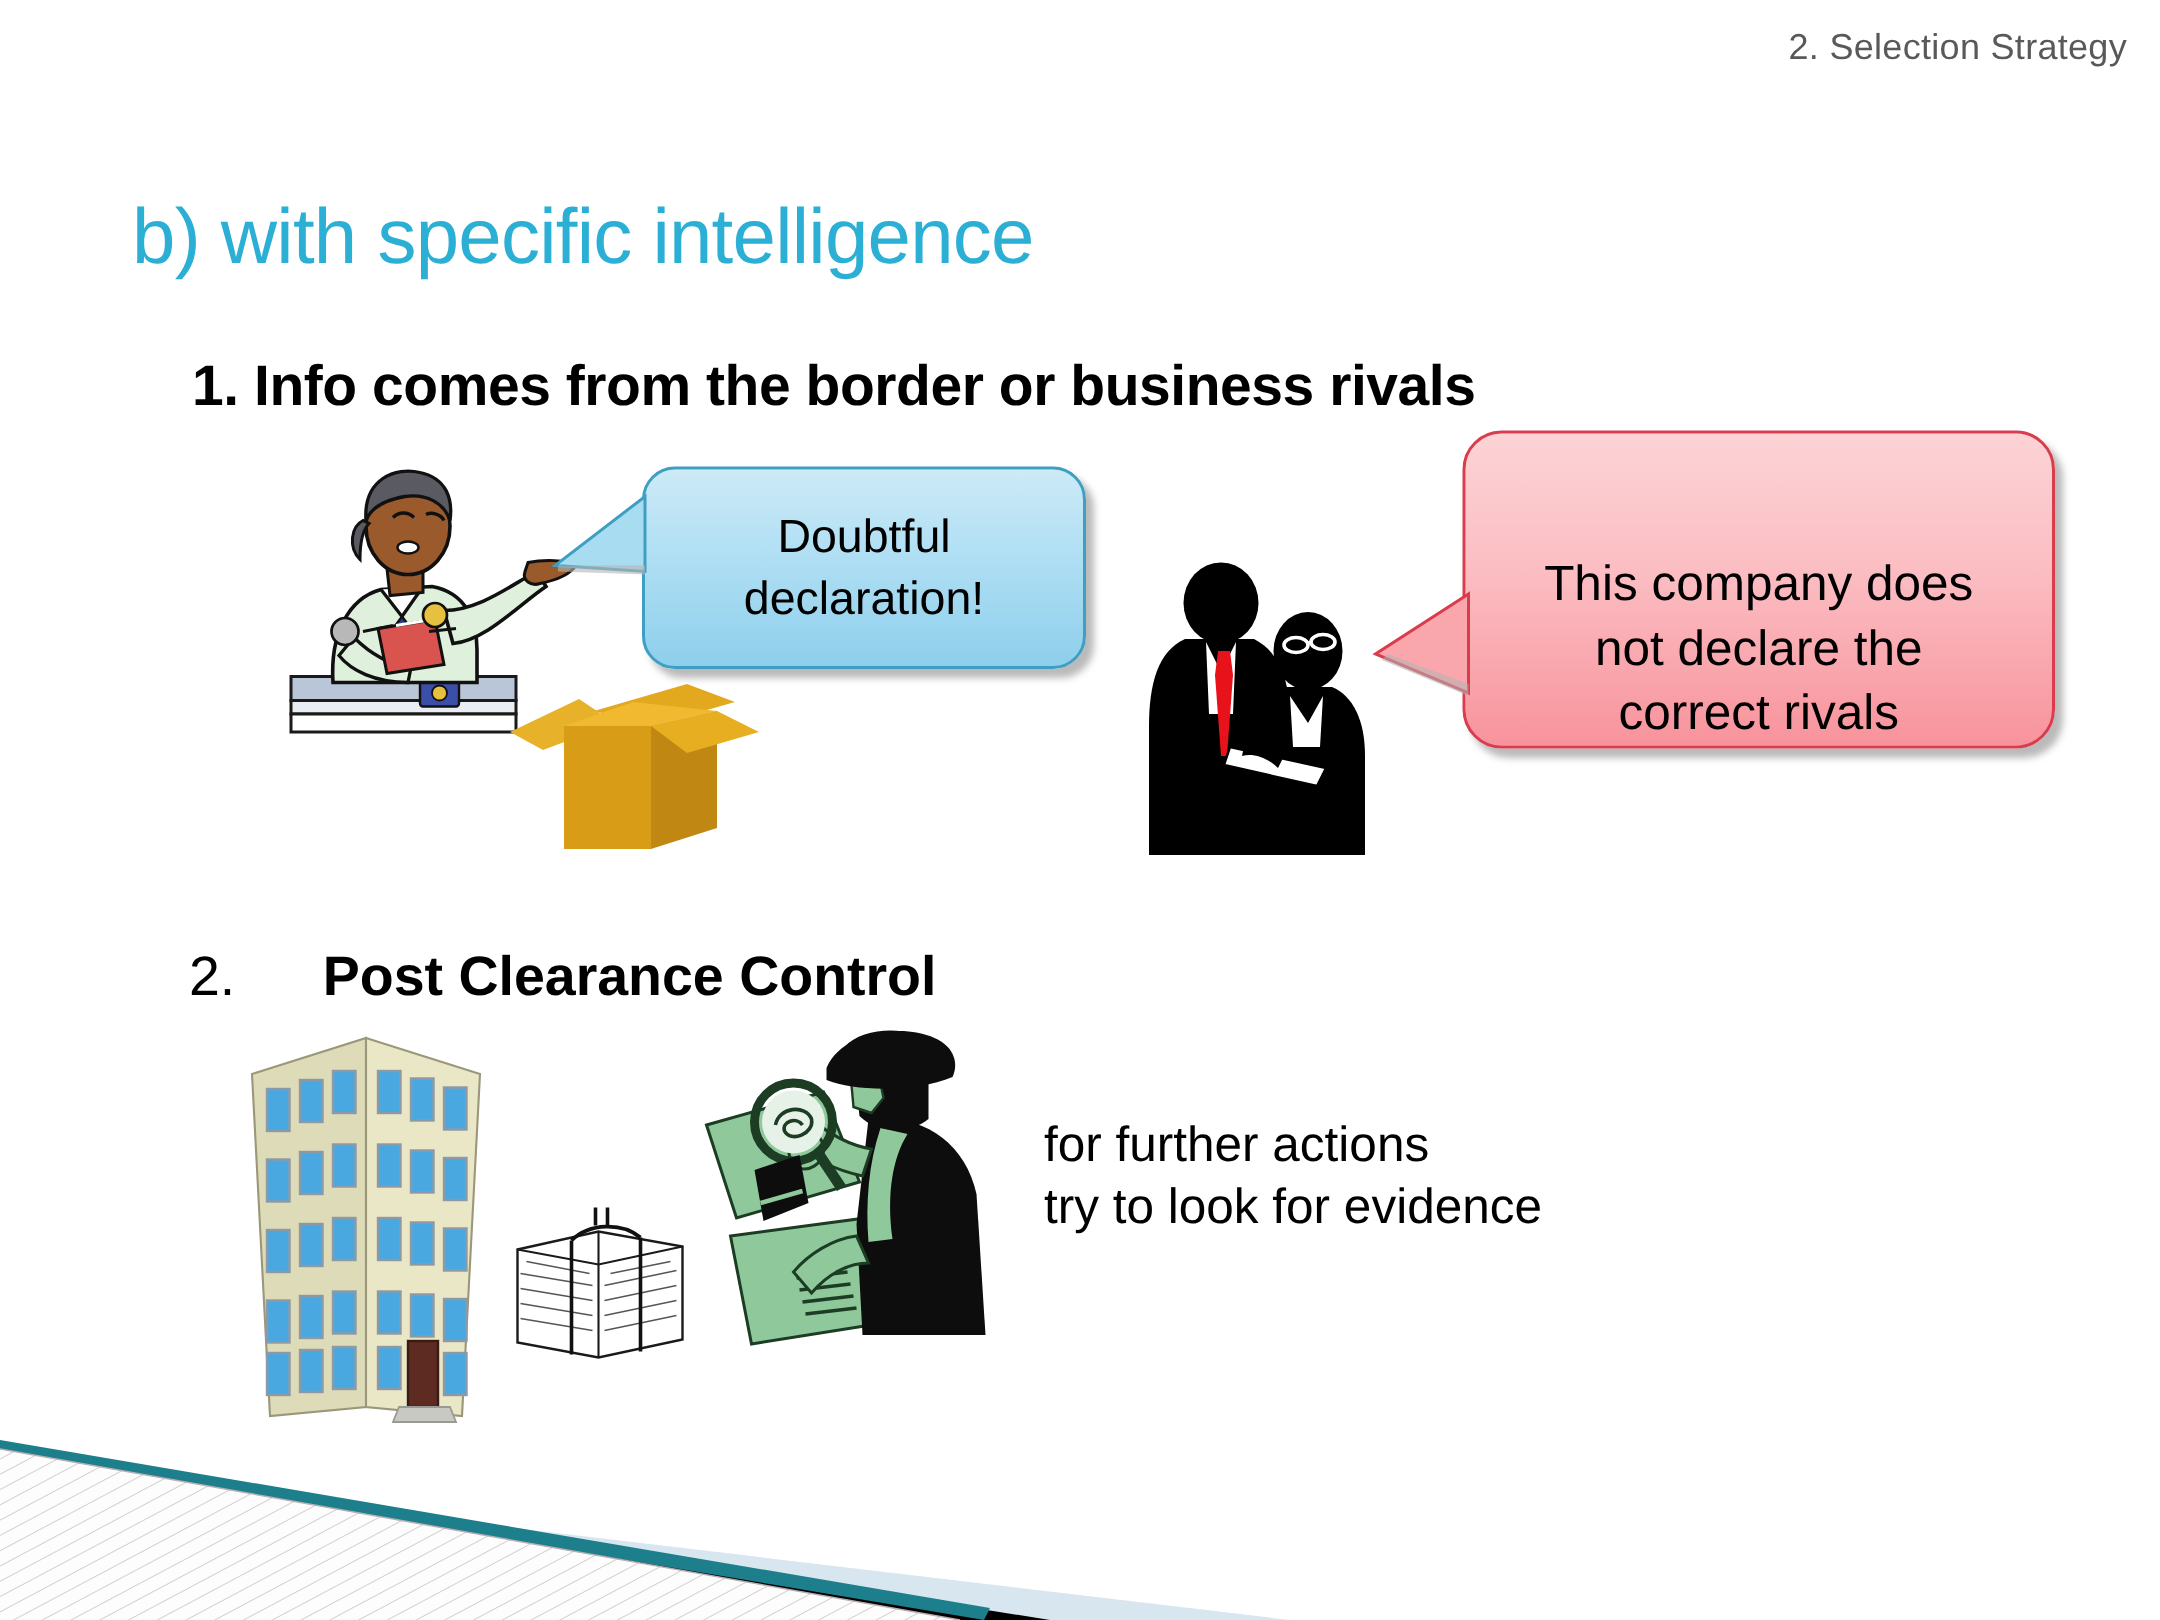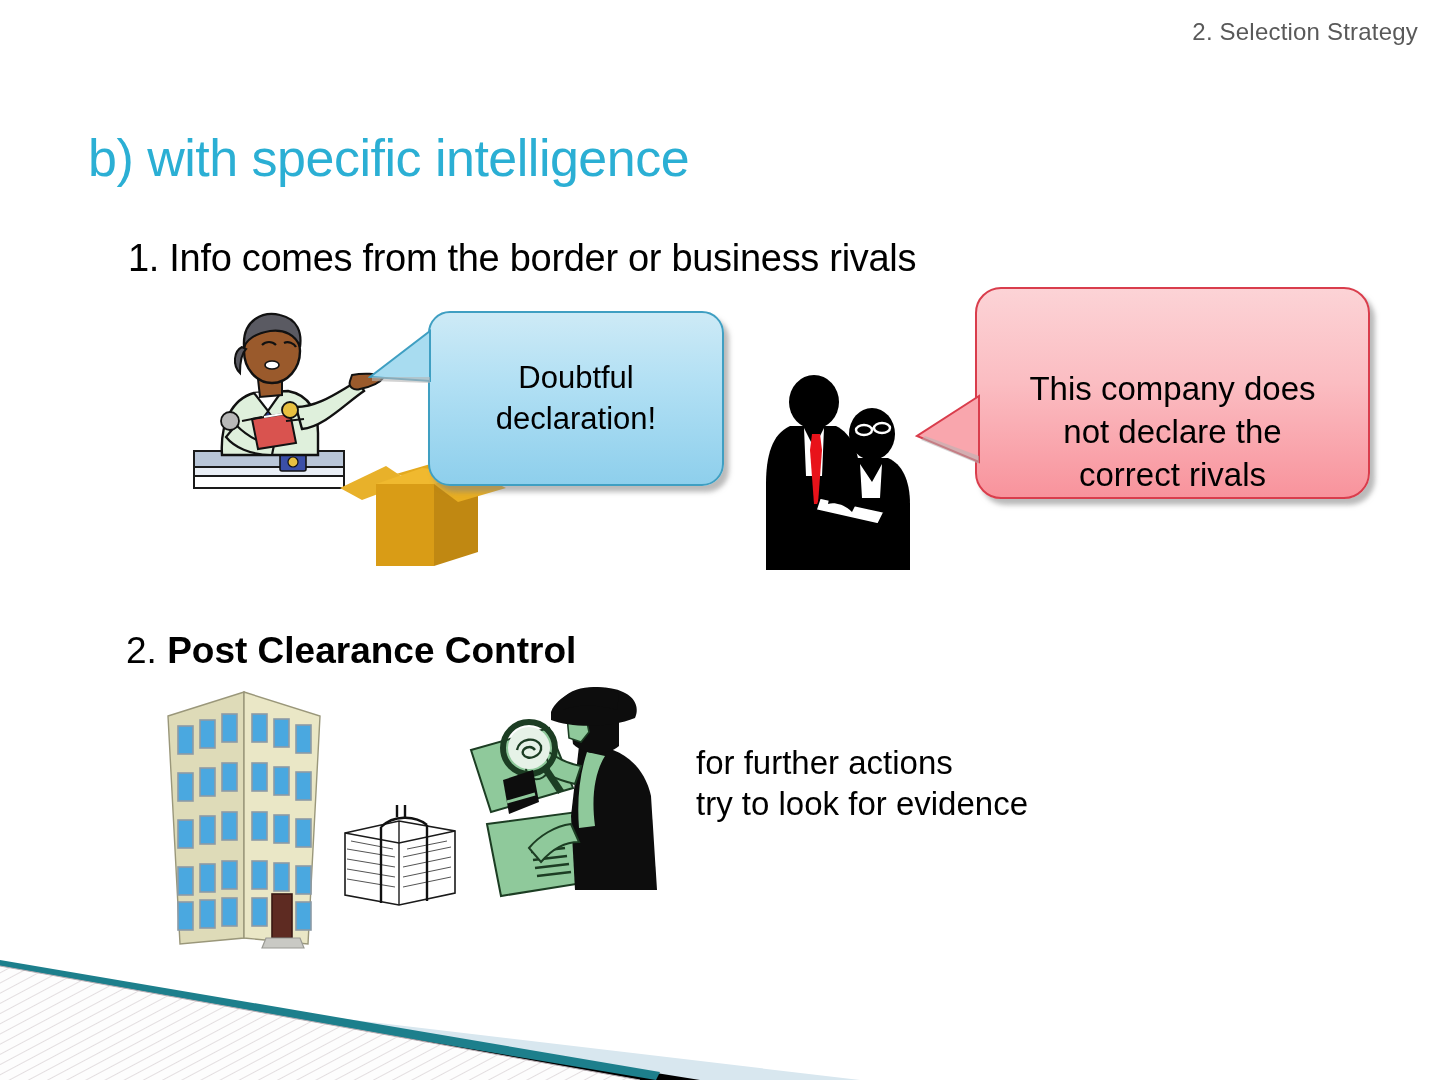--- a/index.html
+++ b/index.html
@@ -20,48 +20,48 @@
   }
 
   
   .title {
     position:absolute; left:88px; top:128px;
     font-size:52px; font-weight:normal; color:#2BAFD4;
     letter-spacing:-0.5px; white-space:nowrap;
   }
   .bullet1 {
     position:absolute; left:128px; top:237px;
-    font-size:38px; font-weight:normal; color:#000;
+    font-size:38px; font-weight:bold; color:#000;
     letter-spacing:-0.3px; white-space:nowrap;
   }
   .bullet2 {
     position:absolute; left:126px; top:630px;
     font-size:37px; color:#000; white-space:nowrap;
   }
   .bullet2 .num { font-weight:normal; }
-  .bullet2 .strong { font-weight:bold; }
+  .bullet2 .strong { font-weight:bold;margin-left:48px; }
 
   .evidence-text {
     position:absolute; left:696px; top:742px;
     font-size:33px; color:#000; line-height:1.25;
   }
 
   
   .bubble {
     position:absolute;
     border-radius:22px;
     display:flex; align-items:center; justify-content:center;
     text-align:center;
     color:#000;
     box-shadow:5px 6px 5px rgba(130,130,130,0.55);
   }
   .bubble .txt { line-height:1.3; }
 
   .bubble-blue {
-    left:428px; top:311px; width:296px; height:175px;
+    left:428px; top:311px; width:296px; height:135px;
     background:linear-gradient(#cdeaf6 0%, #b2e0f4 40%, #8ecfec 100%);
     border:2px solid #3f9fc2;
     font-size:31px;
   }
   .bubble-blue .tail {
     position:absolute; left:-62px; top:16px; width:64px; height:64px;
   }
   .bubble-blue .tail svg { display:block; }
 
   .bubble-pink {

